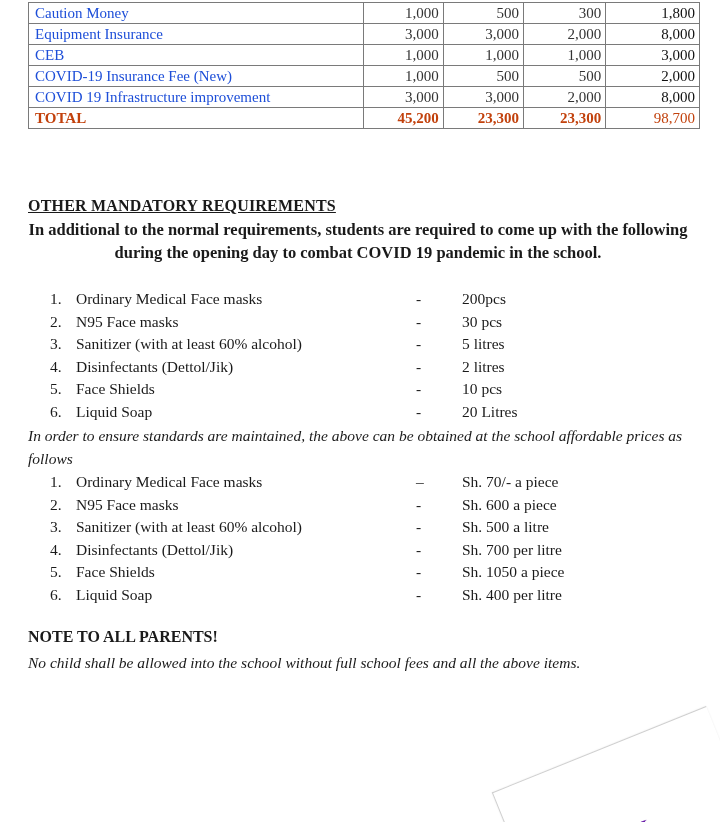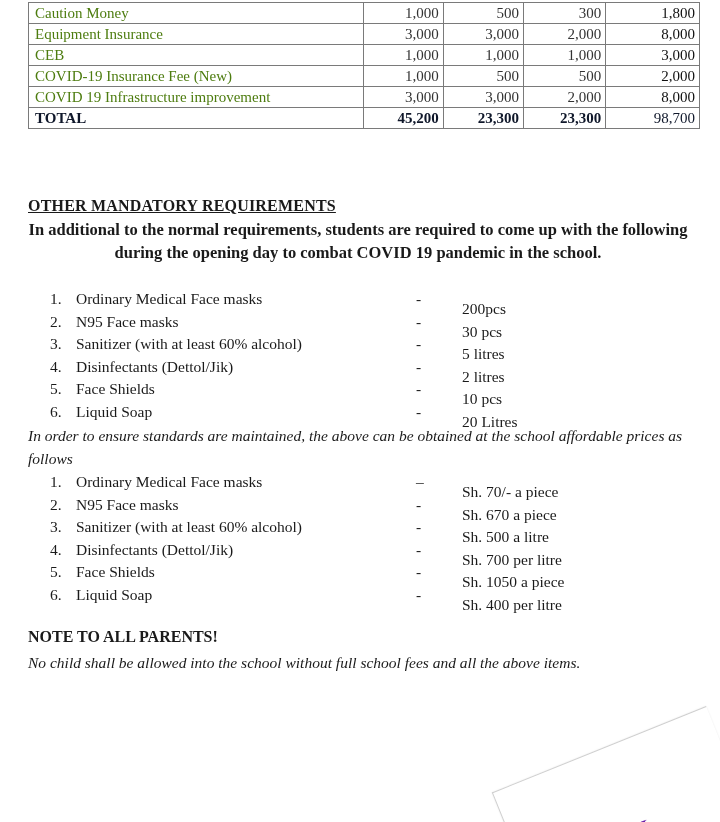--- a/index.html
+++ b/index.html
@@ -28,36 +28,36 @@
     .fee-table td {
       border: 1px solid #7a7a7a;
       padding: 0 4px;
       height: 20px;
       white-space: nowrap;
     }
     .fee-table td.label {
       width: 326px;
       text-align: left;
       padding-left: 6px;
-      color: #4d7c0f;
+      color: #1d4ed8;
     }
     .fee-table td.num {
       width: 72px;
       text-align: right;
       color: #333;
     }
     .fee-table td.c4 { width: 74px; }
     .fee-table td.total-col {
       width: 86px;
       font-weight: normal;
       color: #111;
     }
     .fee-table tr.total-row td {
       font-weight: bold;
-      color: #0f172a;
+      color: #c2410c;
     }
     .fee-table tr.total-row td.total-col {
       font-weight: normal;
     }
 
     
     .section-heading {
       position: absolute;
       left: 28px;
       top: 197px;
@@ -100,21 +100,20 @@
       position: absolute;
       left: 48px;
     }
     .req-list .dash {
       position: absolute;
       left: 388px;
     }
     .req-list .value {
       position: absolute;
       left: 434px;
-      margin-top: 10px;
     }
     #list-quantities { top: 288px; }
     #list-prices { top: 471px; }
 
     .para {
       position: absolute;
       left: 28px;
       width: 660px;
       font-size: 15.5px;
       line-height: 22.6px;
@@ -258,21 +257,21 @@
   <li>
     <span class="num">1.</span>
     <span class="item">Ordinary Medical Face masks</span>
     <span class="dash">–</span>
     <span class="value">Sh. 70/- a piece</span>
   </li>
   <li>
     <span class="num">2.</span>
     <span class="item">N95 Face masks</span>
     <span class="dash">-</span>
-    <span class="value">Sh. 670 a piece</span>
+    <span class="value">Sh. 600 a piece</span>
   </li>
   <li>
     <span class="num">3.</span>
     <span class="item">Sanitizer (with at least 60% alcohol)</span>
     <span class="dash">-</span>
     <span class="value">Sh. 500 a litre</span>
   </li>
   <li>
     <span class="num">4.</span>
     <span class="item">Disinfectants (Dettol/Jik)</span>

